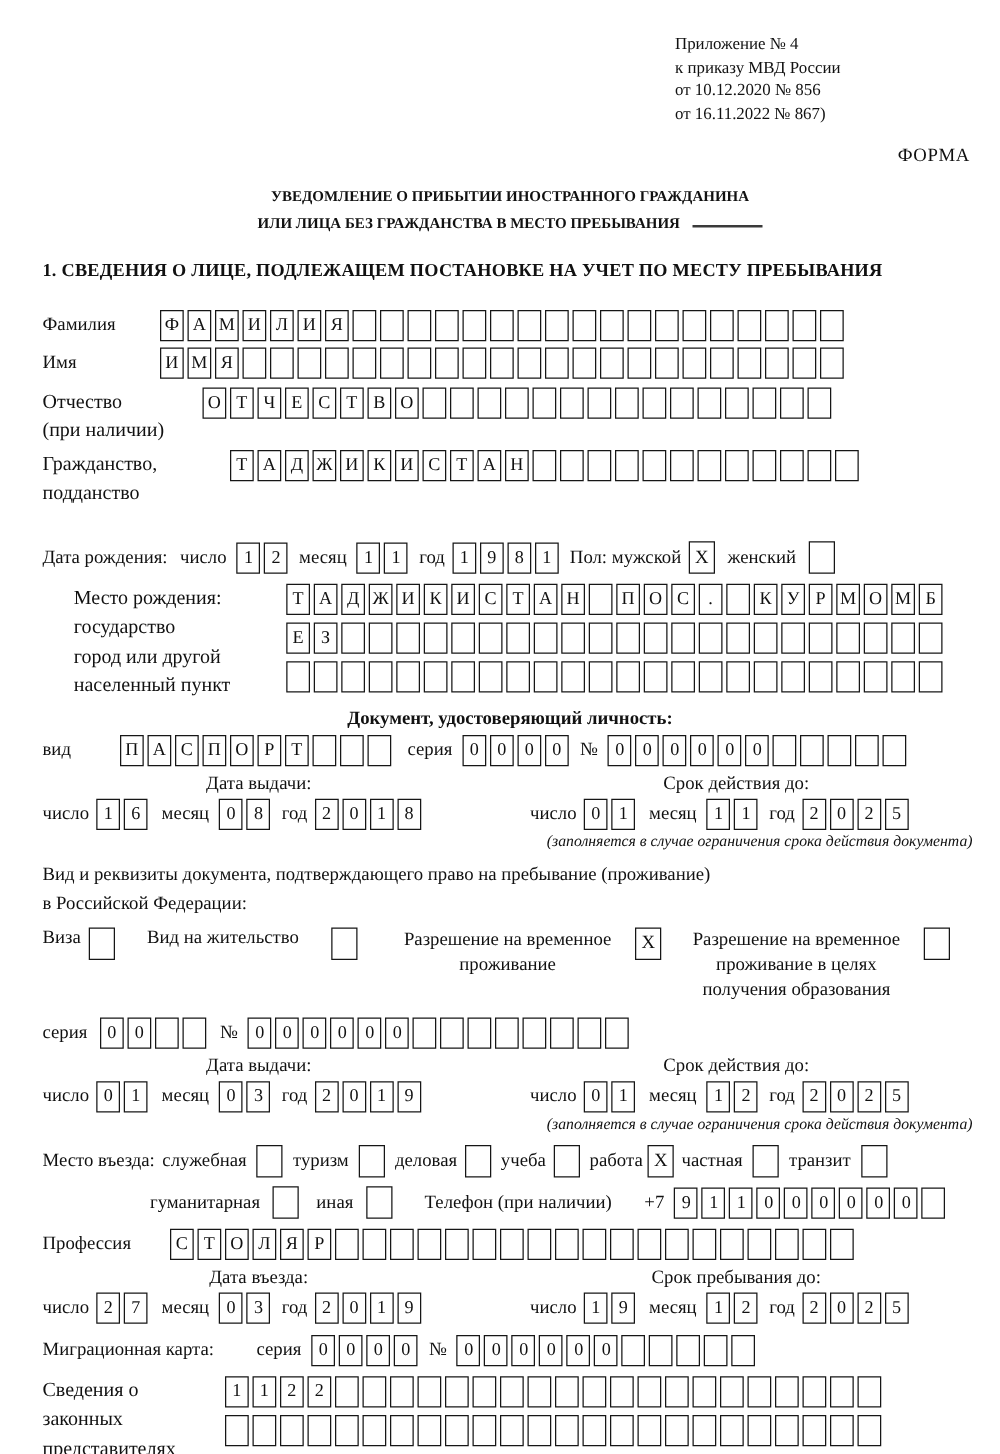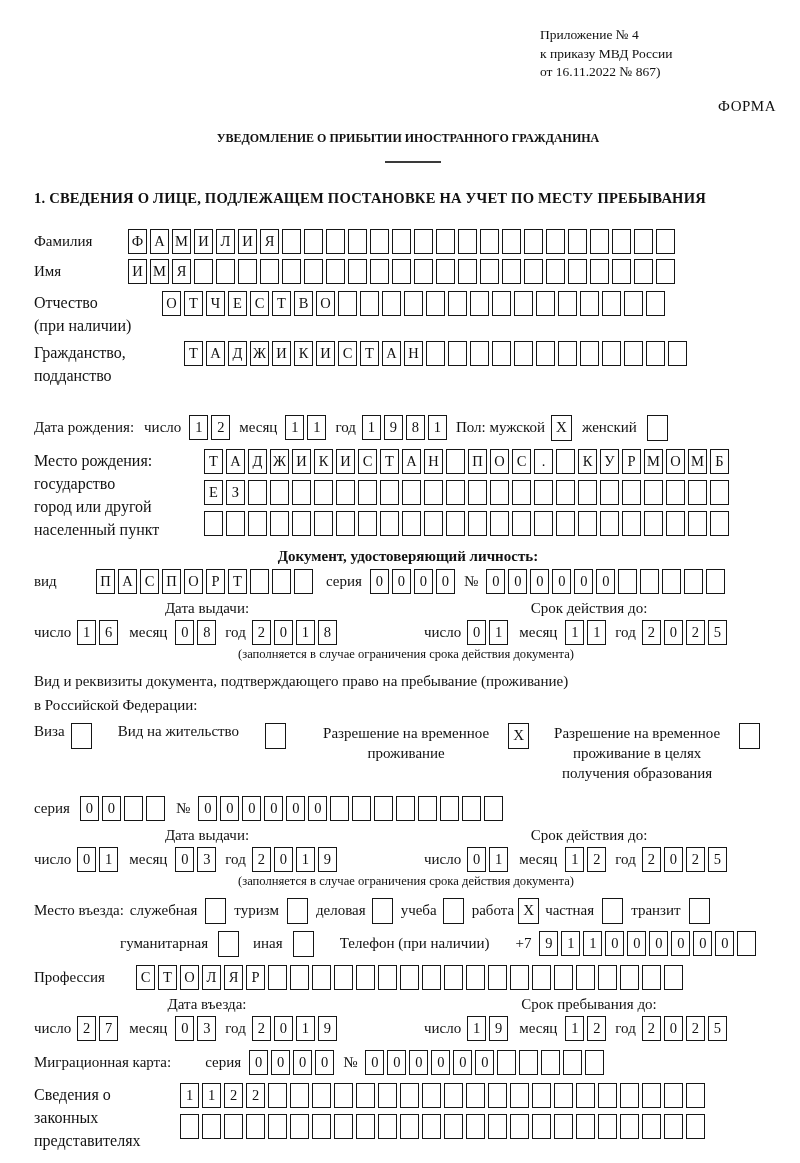--- a/index.html
+++ b/index.html
@@ -30,39 +30,40 @@
   .center-head{font-weight:bold;font-size:15px;text-align:center;margin-top:7px;}
   
   .dp{margin-top:6px;}
   .dp-head{display:flex;font-size:15px;}
   .dp-h1{width:346px;text-align:center;}
   .dp-h2{width:330px;text-align:center;margin-left:44px;}
   .dp-row{display:flex;align-items:center;margin-top:3px;}
   .dp-left,.dp-right{display:flex;align-items:center;}
   .dp-left{width:346px;}
   .dp-right{margin-left:44px;}
-  .note{font-size:12.6px;text-align:center;margin-top:2px;padding-right:4px;}
+  .note{font-size:12.6px;text-align:right;margin-top:2px;padding-right:4px;font-style:italic;}
   .intro{font-size:15px;line-height:1.55;margin-top:8px;}
   .optlbl{font-size:15px;line-height:1.35;text-align:center;}
 </style>
 </head>
 <body>
 
 <div class="page">
 
   <div class="annex">
     <div>Приложение № 4</div>
     <div>к приказу МВД России</div>
+    <div>от 10.12.2020 № 856</div>
     <div>от 16.11.2022 № 867)</div>
   </div>
   <div class="forma">ФОРМА</div>
 
   <div class="title">
     <div>УВЕДОМЛЕНИЕ О ПРИБЫТИИ ИНОСТРАННОГО ГРАЖДАНИНА</div>
-    <div><span class="title-underline"></span></div>
+    <div><span>ИЛИ ЛИЦА БЕЗ ГРАЖДАНСТВА В МЕСТО ПРЕБЫВАНИЯ</span><span class="title-underline"></span></div>
   </div>
 
   <div class="sec">1. СВЕДЕНИЯ О ЛИЦЕ, ПОДЛЕЖАЩЕМ ПОСТАНОВКЕ НА УЧЕТ ПО МЕСТУ ПРЕБЫВАНИЯ</div>
 
   <div class="row" style="margin-top:22px;">
     <span class="lbl w94">Фамилия</span>
     <span class="cells">
         <span class="cell">Ф</span>
         <span class="cell">А</span>
         <span class="cell">М</span>
@@ -204,21 +205,21 @@
         <span class="cell">9</span>
         <span class="cell">8</span>
         <span class="cell">1</span>
       </span>
     <span class="lbl gap6">Пол: мужской</span>
     <span class="cb gap6">X</span>
     <span class="lbl gap10">женский</span>
     <span class="cb gap10"></span>
   </div>
 
-  <div class="row top" style="margin-top:8px;">
+  <div class="row top" style="margin-top:8px;justify-content:center;">
     <span class="lblblock w164">
       <span style="display:block;">Место рождения:</span>
       <span style="display:block;">государство</span>
       <span style="display:block;">город или другой</span>
       <span style="display:block;">населенный пункт</span>
     </span>
     <span class="stack">
       <span class="cells">
           <span class="cell">Т</span>
           <span class="cell">А</span>

